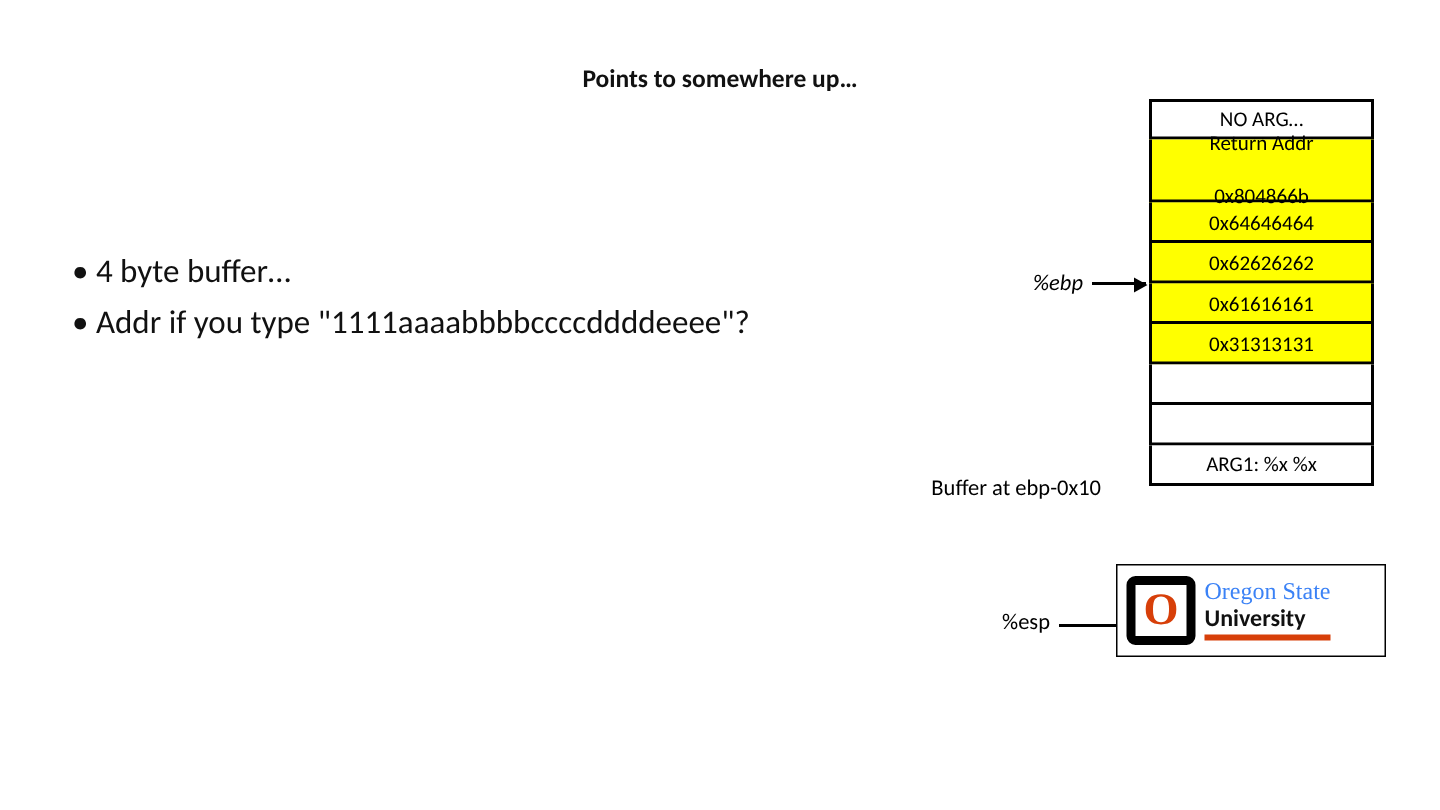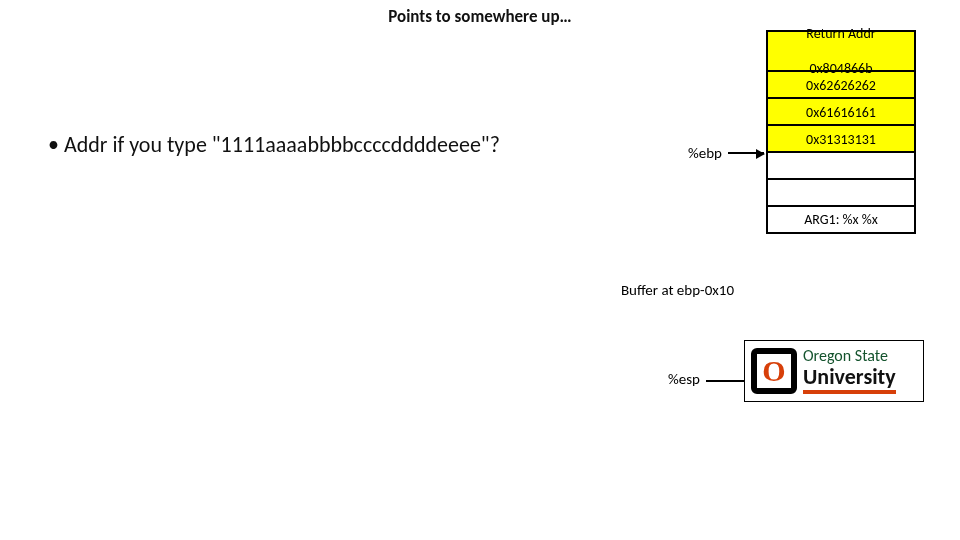--- a/index.html
+++ b/index.html
@@ -1,77 +1,80 @@
 <!DOCTYPE html>
 <html><head>
 <meta charset="utf-8">
 <style>
   * { box-sizing: border-box; margin: 0; padding: 0; }
   html, body { width: 960px; height: 540px; background: #fff; font-family: "Segoe UI", Calibri, Arial, sans-serif; overflow: hidden; }
 
-  .slide { position: relative; width: 960px; height: 440px; }
+  .slide { position: relative; width: 960px; height: 440px; margin-top: 36px; }
 
   .top-note { position: absolute; top: 6px; left: 0; right: 0; text-align: center; font-size: 17px; font-weight: 600; color: #111; }
 
   .title { position: absolute; top: 40px; left: 48px; font-size: 40px; font-weight: 400; color: #222; letter-spacing: 0.5px; }
 
   .bullets { position: absolute; top: 128px; left: 48px; font-size: 22px; color: #111; line-height: 1.55; }
   .bullets li { list-style: none; }
   .bullets li::before { content: "• "; }
 
   
   .stack { position: absolute; top: 30px; right: 44px; width: 150px; }
   .cell { border: 2px solid #000; height: 27px; display: flex; align-items: center; justify-content: center; font-size: 14px; font-weight: 400; color: #000; background: #fff; }
   .cell + .cell { border-top: none; }
   .cell.two { height: 42px; flex-direction: column; line-height: 1.1; padding: 2px 0; }
   .cell.hex { font-size: 14px; padding-top: 1px; }
   .cell.highlight { background: #ffff00; gap: 20px; }
   .cell.empty { background: #fff; }
 
   
   .ptr-label { position: absolute; font-size: 15px; color: #000; font-weight: 400; }
-  .ebp-label { top: 144px; right: 238px; }
+  .ebp-label { top: 144px; right: 238px; font-style: italic; }
   .buf-label { top: 281px; right: 226px; }
   .esp-label { top: 370px; right: 260px; }
 
   .arrow { position: absolute; height: 0; border-top: 2px solid #000; }
   .arrow::after { content: ""; position: absolute; right: -1px; top: -5px; border-left: 9px solid #000; border-top: 5px solid transparent; border-bottom: 5px solid transparent; }
   .arrow.ebp { top: 152px; right: 196px; width: 36px; }
   .arrow.esp { top: 380px; right: 196px; width: 58px; }
 
   
   .logo { position: absolute; right: 36px; bottom: 38px; width: 180px; height: 62px; display: flex; align-items: center; border: 1px solid #000; background: #fff; padding: 4px 6px; gap: 6px; }
   .logo-o { width: 46px; height: 46px; border: 6px solid #000; border-radius: 6px; font-weight: 900; font-size: 30px; color: #d73f09; display: flex; align-items: center; justify-content: center; font-family: Georgia, serif; }
   .logo-text { display: flex; flex-direction: column; line-height: 1; }
-  .logo-line1 { font-size: 16px; color: #14532d; }
-  .logo-line2 { font-size: 22px; font-weight: 600; color: #111; border-bottom: 4px solid #d73f09; padding-bottom: 2px; margin-top: 2px; }
+  .logo-line1 { font-size: 16px; color: #3b82f6; font-family: Liberation Serif, serif; }
+  .logo-line2 { font-size: 16px; font-weight: 600; color: #111; border-bottom: 4px solid #d73f09; padding-bottom: 2px; margin-top: 2px; }
 </style>
 </head>
 <body>
 
 <div class="slide">
   <div class="top-note">Points to somewhere up…</div>
 
   <ul class="bullets">
+    <li>4 byte buffer…</li>
     <li>Addr if you type "1111aaaabbbbccccddddeeee"?</li>
   </ul>
 
   <span class="ptr-label ebp-label">%ebp</span>
   <div class="arrow ebp"></div>
 
   <span class="ptr-label buf-label">Buffer at ebp-0x10</span>
 
   <span class="ptr-label esp-label">%esp</span>
   <div class="arrow esp"></div>
 
   <div class="stack">
+    <div class="cell">NO ARG…</div>
     <div class="cell two highlight">
       <span>Return Addr</span>
       <span>0x804866b</span>
     </div>
+    <div class="cell hex highlight">0x64646464</div>
     <div class="cell hex highlight">0x62626262</div>
     <div class="cell hex highlight">0x61616161</div>
     <div class="cell hex highlight">0x31313131</div>
     <div class="cell empty"></div>
     <div class="cell empty"></div>
     <div class="cell">ARG1: %x %x</div>
   </div>
 
   <div class="logo">
     <div class="logo-o">O</div>

